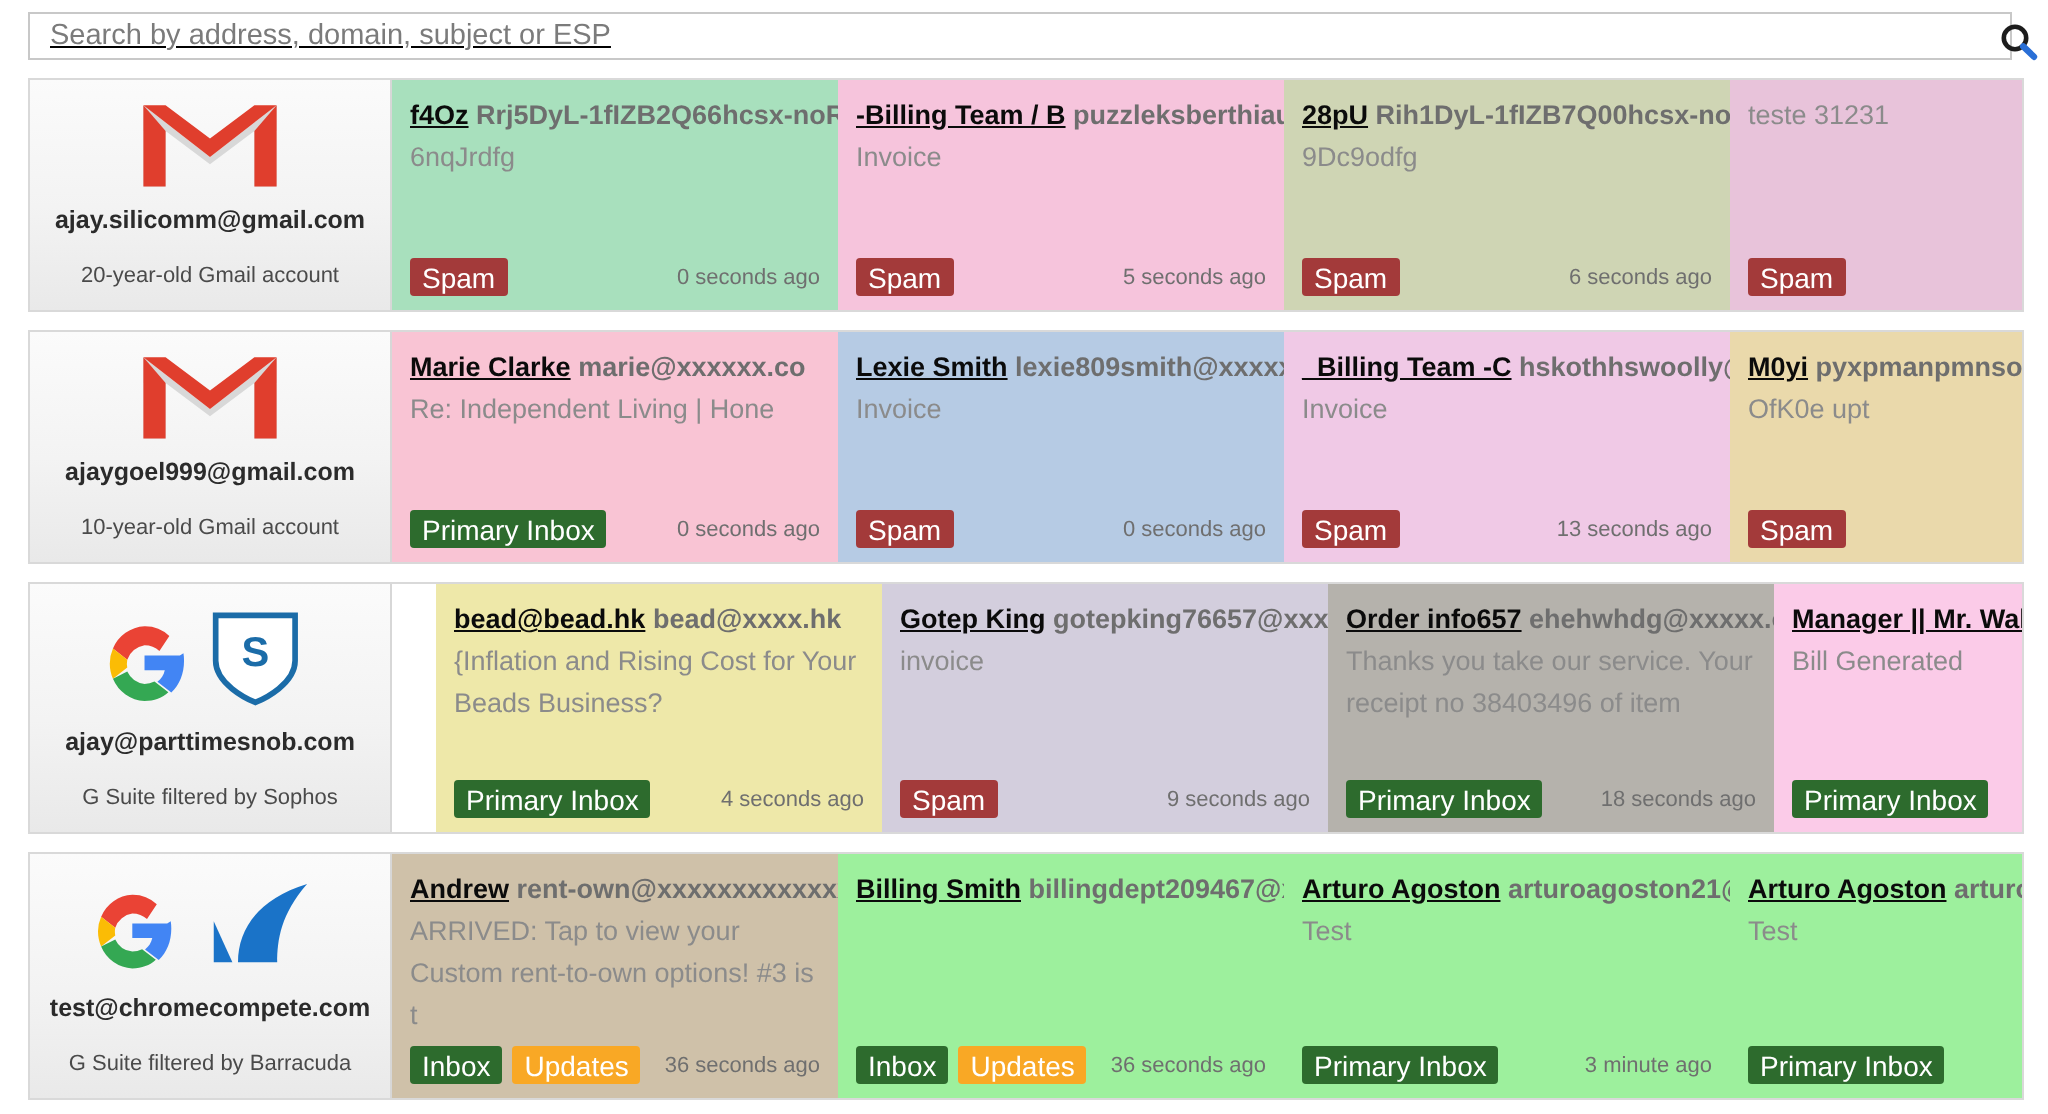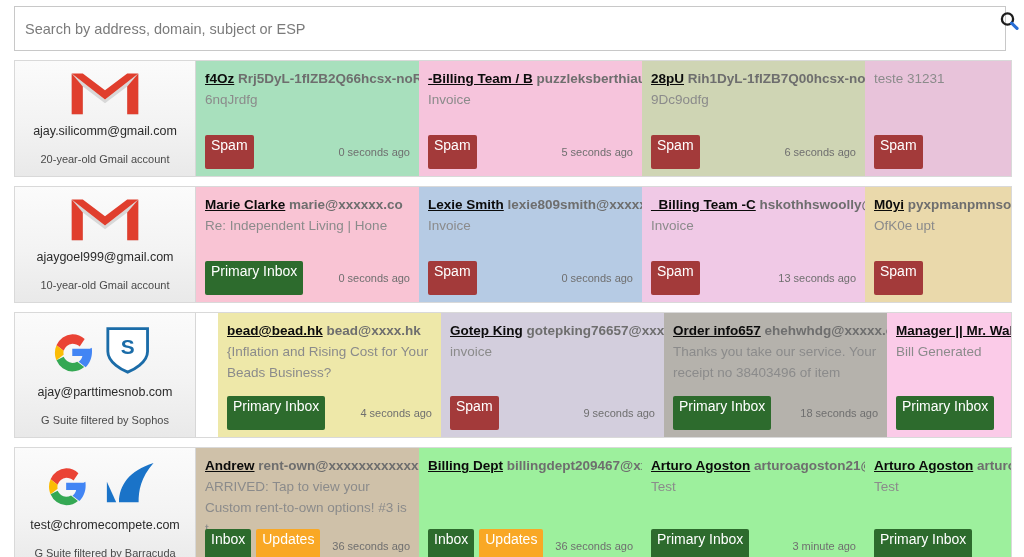--- a/index.html
+++ b/index.html
@@ -9,25 +9,26 @@
     background: #ffffff;
     font-family: "Liberation Sans", sans-serif;
     overflow: hidden;
   }
   #app { width: 1024px; height: 557px; position: relative; background: #fff; }
 
   
   .searchbar {
     position: relative;
     margin: 6px 18px 0 14px;
-    height: 45px;
+    height: 24px;
     border: 1px solid #c8c8c8;
     background: #fff;
     display: flex;
     align-items: center;
+    text-decoration: underline;
   }
   .searchbar input {
     border: 0; outline: 0;
     width: 100%;
     height: 31px;
     font-family: "Liberation Sans", sans-serif;
     font-size: 14.5px;
     color: #555;
     padding: 0 10px;
     background: transparent;
@@ -62,21 +63,21 @@
     background: linear-gradient(180deg,#fbfbfb 0%,#f3f3f3 55%,#e9e9e9 100%);
     border-right: 1px solid #d7d7d7;
     display: flex;
     flex-direction: column;
     align-items: center;
     justify-content: flex-end;
     padding-bottom: 9px;
   }
   .acct .logo { flex: 1 1 auto; display: flex; align-items: center; justify-content: center; width: 100%; }
   .acct .email {
-    font-size: 12.5px; font-weight: normal; color: #2b2b2b;
+    font-size: 12.5px; font-weight: bold; color: #2b2b2b;
     line-height: 15px; margin-bottom: 1px; white-space: nowrap;
   }
   .acct .desc { font-size: 11px; color: #4a4a4a; line-height: 15px; white-space: nowrap; margin-top: 12px; }
 
   
   .cells { display: flex; flex: 1 1 auto; }
   .cell {
     width: 223px;
     flex: 0 0 223px;
     padding: 7px 9px 0 9px;
@@ -106,21 +107,21 @@
     left: 9px; right: 9px; bottom: 7px;
     display: flex;
     align-items: center;
     justify-content: space-between;
   }
   .tags { display: flex; gap: 5px; align-items: center; }
   .tag {
     display: inline-block;
     font-size: 14px;
     line-height: 17px;
-    padding: 2px 6px 15px 6px;
+    padding: 2px 6px 0 6px;
     color: #fff;
     border-radius: 2px;
     white-space: nowrap;
   }
   .tag.spam    { background: #a33a3a; }
   .tag.inbox   { background: #2d6b2d; text-align: center; }
   .tag.updates { background: #f9a825; }
   .when { font-size: 11px; color: #6f6f6f; white-space: nowrap; }
 
   
@@ -336,21 +337,21 @@
             <div class="subject">ARRIVED: Tap to view your Custom rent-to-own options! #3 is t</div>
             <div class="footer">
               <div class="tags">
                 <span class="tag inbox">Inbox</span>
                 <span class="tag updates">Updates</span>
               </div>
               <span class="when">36 seconds ago</span>
             </div>
           </div>
           <div class="cell" style="background: rgb(157, 240, 157);">
-            <div class="sender"><span class="name">Billing Dept</span> <span class="addr">billingdept209467@xxxxx.com</span></div>
+            <div class="sender"><span class="name">Billing Smith</span> <span class="addr">billingdept209467@xxxxx.com</span></div>
             <div class="footer">
               <div class="tags">
                 <span class="tag inbox">Inbox</span>
                 <span class="tag updates">Updates</span>
               </div>
               <span class="when">36 seconds ago</span>
             </div>
           </div>
           <div class="cell" style="background: rgb(157, 240, 157);">
             <div class="sender"><span class="name">Arturo Agoston</span> <span class="addr">arturoagoston21@xxxxx.com</span></div>

